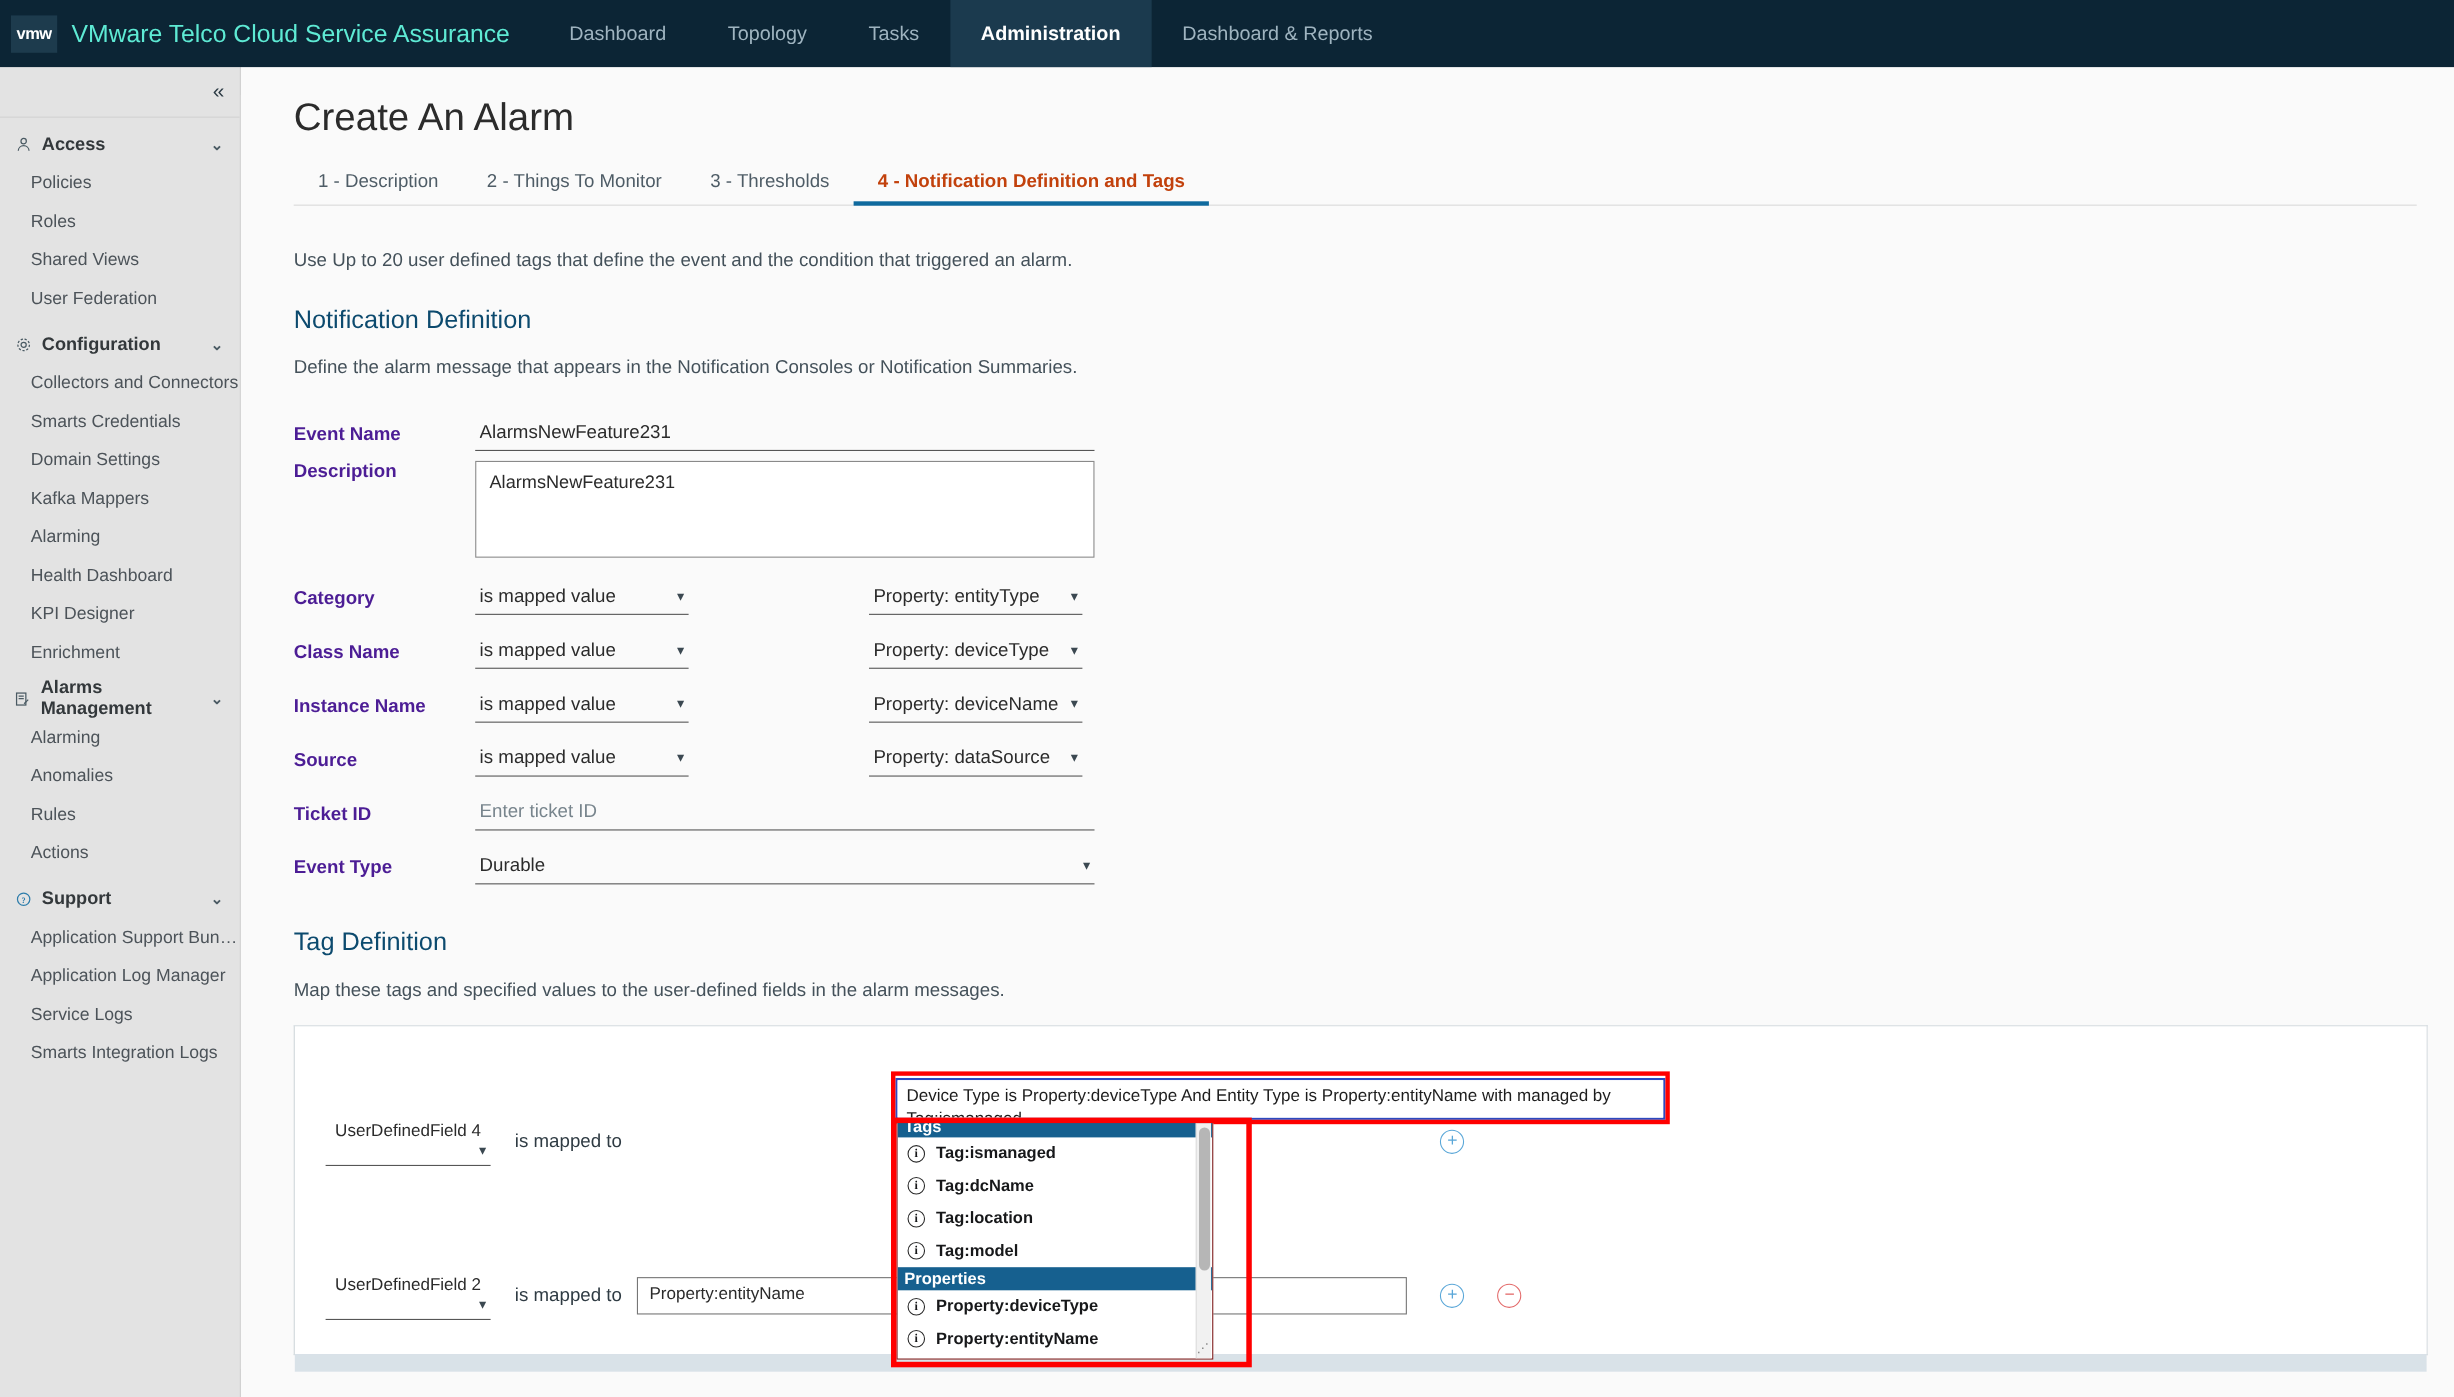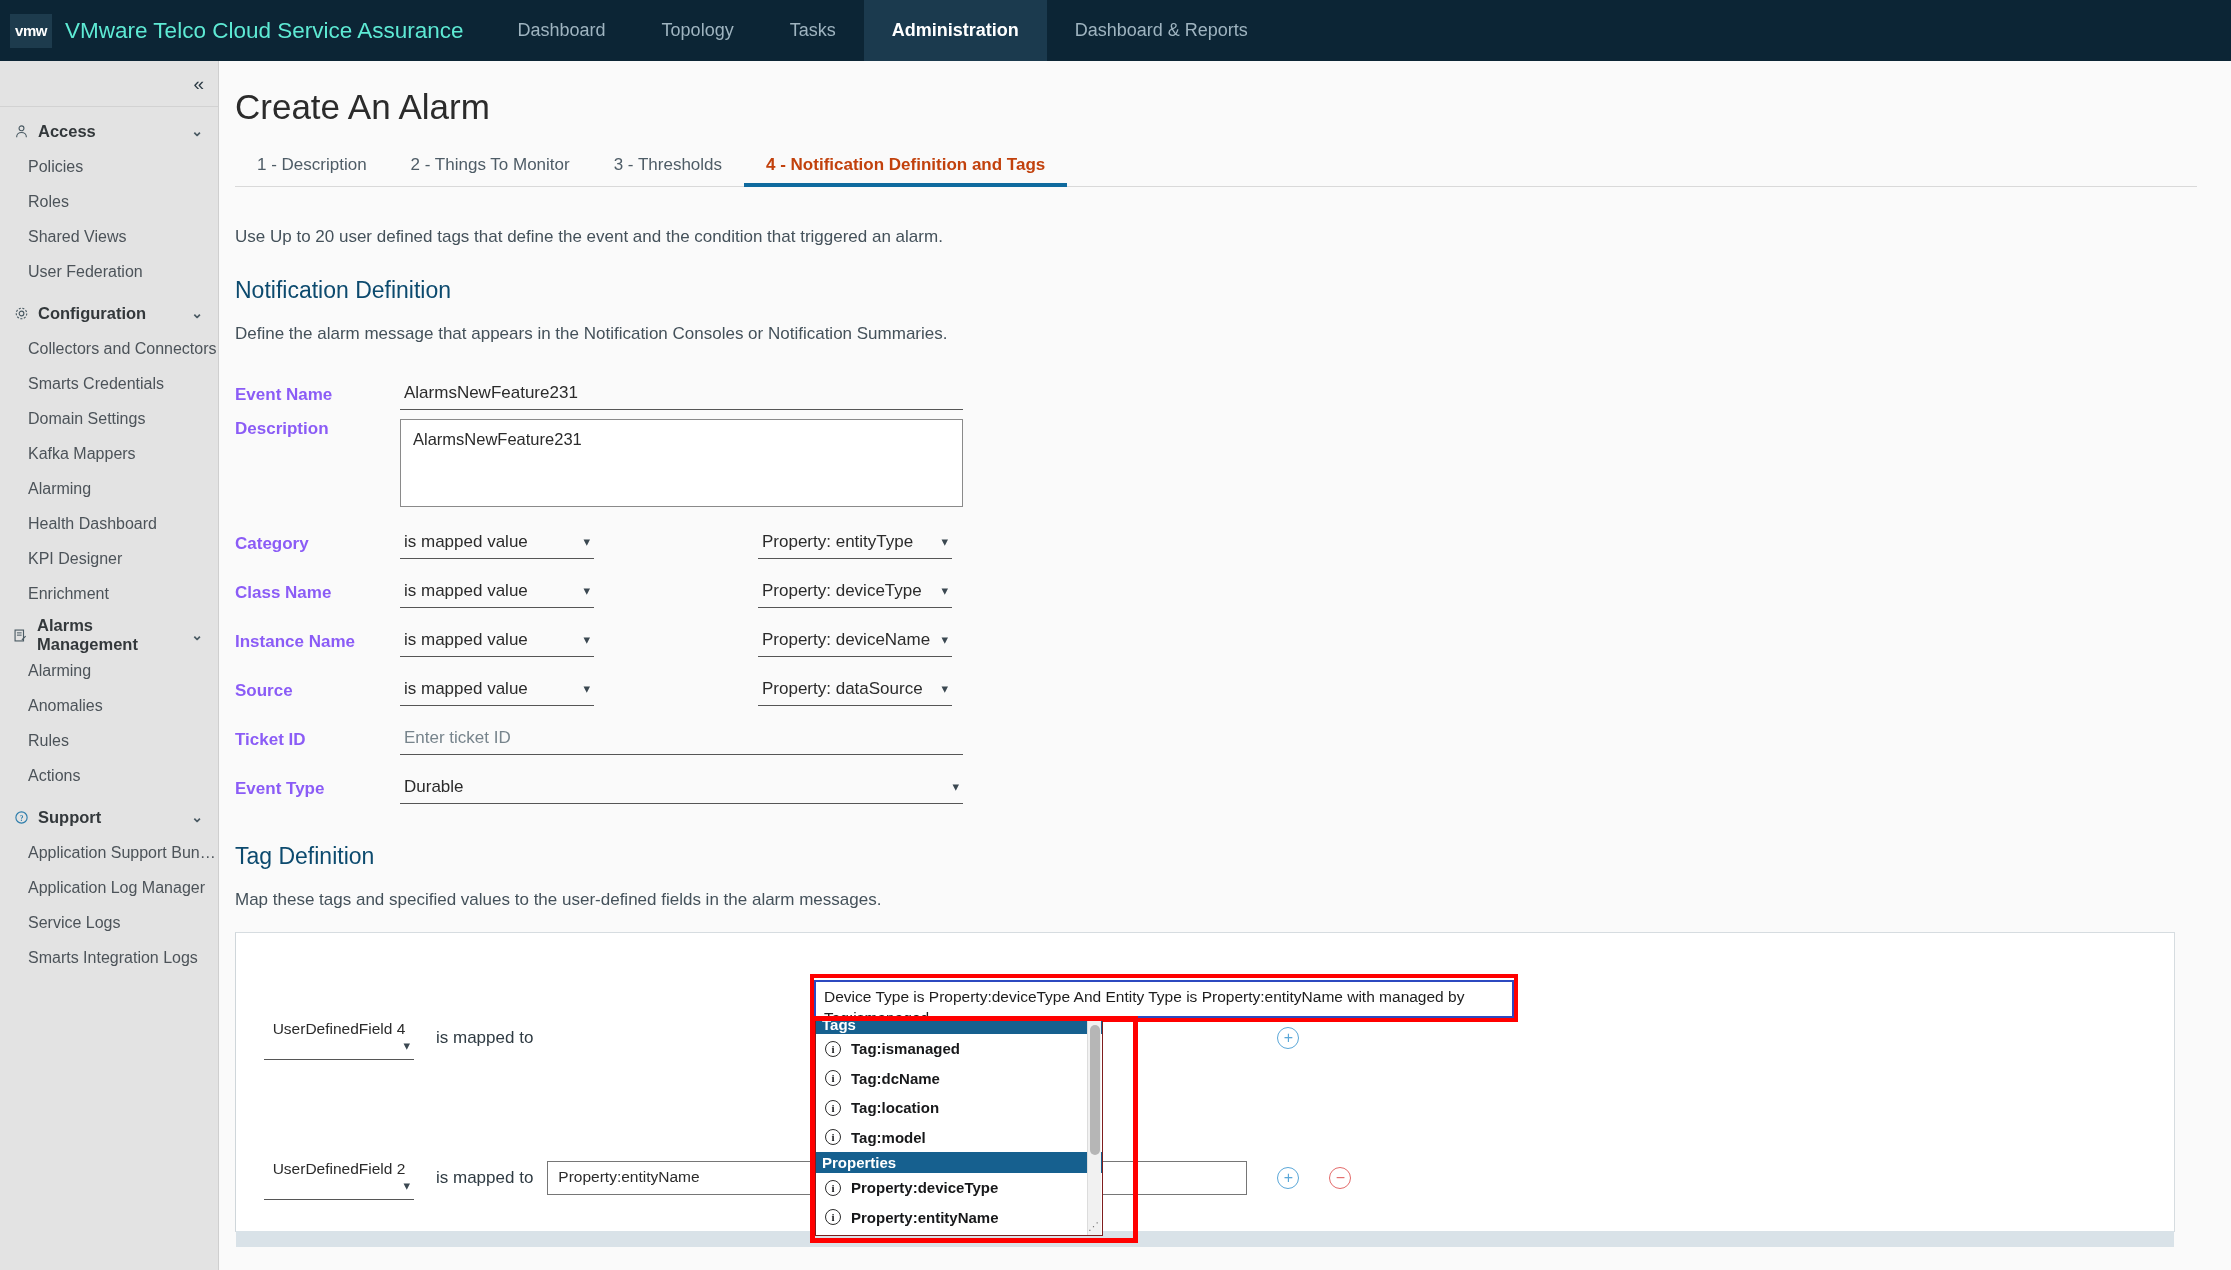--- a/index.html
+++ b/index.html
@@ -103,21 +103,21 @@
     white-space: nowrap;
     overflow: hidden;
   }
 
   
   .main {
     flex: 1;
     background: #fafafa;
     position: relative;
     overflow: hidden;
-    padding-left: 16px;
+    padding-left: 48px;
     border-radius: 26px;
   }
   .page-title {
     font-size: 35px;
     color: #2b2b2b;
     font-weight: normal;
     margin-top: 26px;
   }
 
   .tabs {
@@ -165,21 +165,21 @@
   
   .form { margin-top: 26px; }
   .frow {
     display: flex; align-items: center;
     height: 49px;
   }
   .flabel {
     width: 165px;
     font-size: 17px;
     font-weight: bold;
-    color: #8b5cf6;
+    color: #4c1d95;
     flex-shrink: 0;
   }
   .fctrl { position: relative; }
 
   .underline-input {
     border: none;
     border-bottom: 1px solid #565656;
     background: transparent;
     font-family: "Liberation Sans", sans-serif;
     font-size: 17px;

